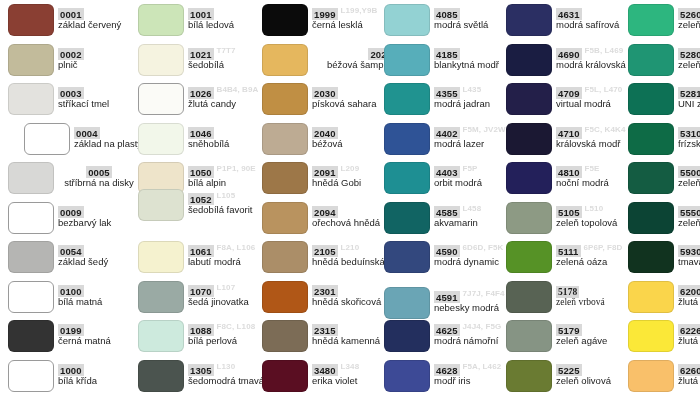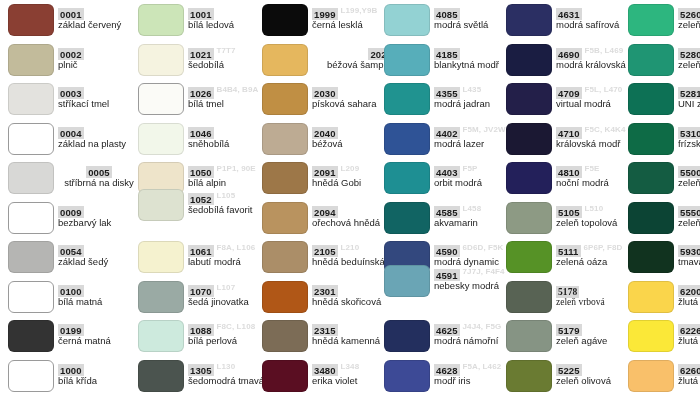--- a/index.html
+++ b/index.html
@@ -100,21 +100,21 @@
           <div class="name">plnič</div>
         </div>
       </div>
       <div class="swatch-row" style="top: 79px;">
         <div class="chip" title="stříkací tmel" style="background: rgb(227, 226, 222); border: 1px solid rgba(0, 0, 0, 0.1);"></div>
         <div class="info">
           <div class="code-line"><span class="code">0003</span></div>
           <div class="name">stříkací tmel</div>
         </div>
       </div>
-      <div class="swatch-row" style="top: 118.5px;">
+      <div class="swatch-row" style="top: 118.5px; margin-left: 16px;">
         <div class="chip" title="základ na plasty" style="background: rgb(255, 255, 255); border: 1px solid rgb(154, 154, 154);"></div>
         <div class="info">
           <div class="code-line"><span class="code">0004</span></div>
           <div class="name">základ na plasty</div>
         </div>
       </div>
       <div class="swatch-row" style="top: 158px; text-align: center;">
         <div class="chip" title="stříbrná na disky" style="background: rgb(216, 216, 214); border: 1px solid rgba(0, 0, 0, 0.1);"></div>
         <div class="info">
           <div class="code-line"><span class="code">0005</span></div>
@@ -169,21 +169,21 @@
         <div class="chip" title="šedobílá" style="background: rgb(245, 243, 224); border: 1px solid rgba(0, 0, 0, 0.1);"></div>
         <div class="info">
           <div class="code-line"><span class="code">1021</span><span class="alt">T7T7</span></div>
           <div class="name">šedobílá</div>
         </div>
       </div>
       <div class="swatch-row" style="top: 79px;">
         <div class="chip" title="bílá candy" style="background: rgb(251, 251, 247); border: 1px solid rgb(154, 154, 154);"></div>
         <div class="info">
           <div class="code-line"><span class="code">1026</span><span class="alt">B4B4, B9A</span></div>
-          <div class="name">bílá tmel</div>
+          <div class="name">žlutá candy</div>
         </div>
       </div>
       <div class="swatch-row" style="top: 118.5px;">
         <div class="chip" title="sněhobílá" style="background: rgb(242, 247, 234); border: 1px solid rgba(0, 0, 0, 0.1);"></div>
         <div class="info">
           <div class="code-line"><span class="code">1046</span></div>
           <div class="name">sněhobílá</div>
         </div>
       </div>
       <div class="swatch-row" style="top: 158px;">
@@ -344,21 +344,21 @@
           <div class="name">akvamarin</div>
         </div>
       </div>
       <div class="swatch-row" style="top: 237px;">
         <div class="chip" title="modrá dynamic" style="background: rgb(51, 72, 126); border: 1px solid rgba(0, 0, 0, 0.1);"></div>
         <div class="info">
           <div class="code-line"><span class="code">4590</span><span class="alt">6D6D, F5K</span></div>
           <div class="name">modrá dynamic</div>
         </div>
       </div>
-      <div class="swatch-row" style="top: 261px;">
+      <div class="swatch-row" style="top: 283px;">
         <div class="chip" title="nebesky modrá" style="background: rgb(106, 165, 181); border: 1px solid rgba(0, 0, 0, 0.1);"></div>
         <div class="info">
           <div class="code-line"><span class="code">4591</span><span class="alt">7J7J, F4F4</span></div>
           <div class="name">nebesky modrá</div>
         </div>
       </div>
       <div class="swatch-row" style="top: 316px;">
         <div class="chip" title="modrá námořní" style="background: rgb(35, 47, 94); border: 1px solid rgba(0, 0, 0, 0.1);"></div>
         <div class="info">
           <div class="code-line"><span class="code">4625</span><span class="alt">J4J4, F5G</span></div>

